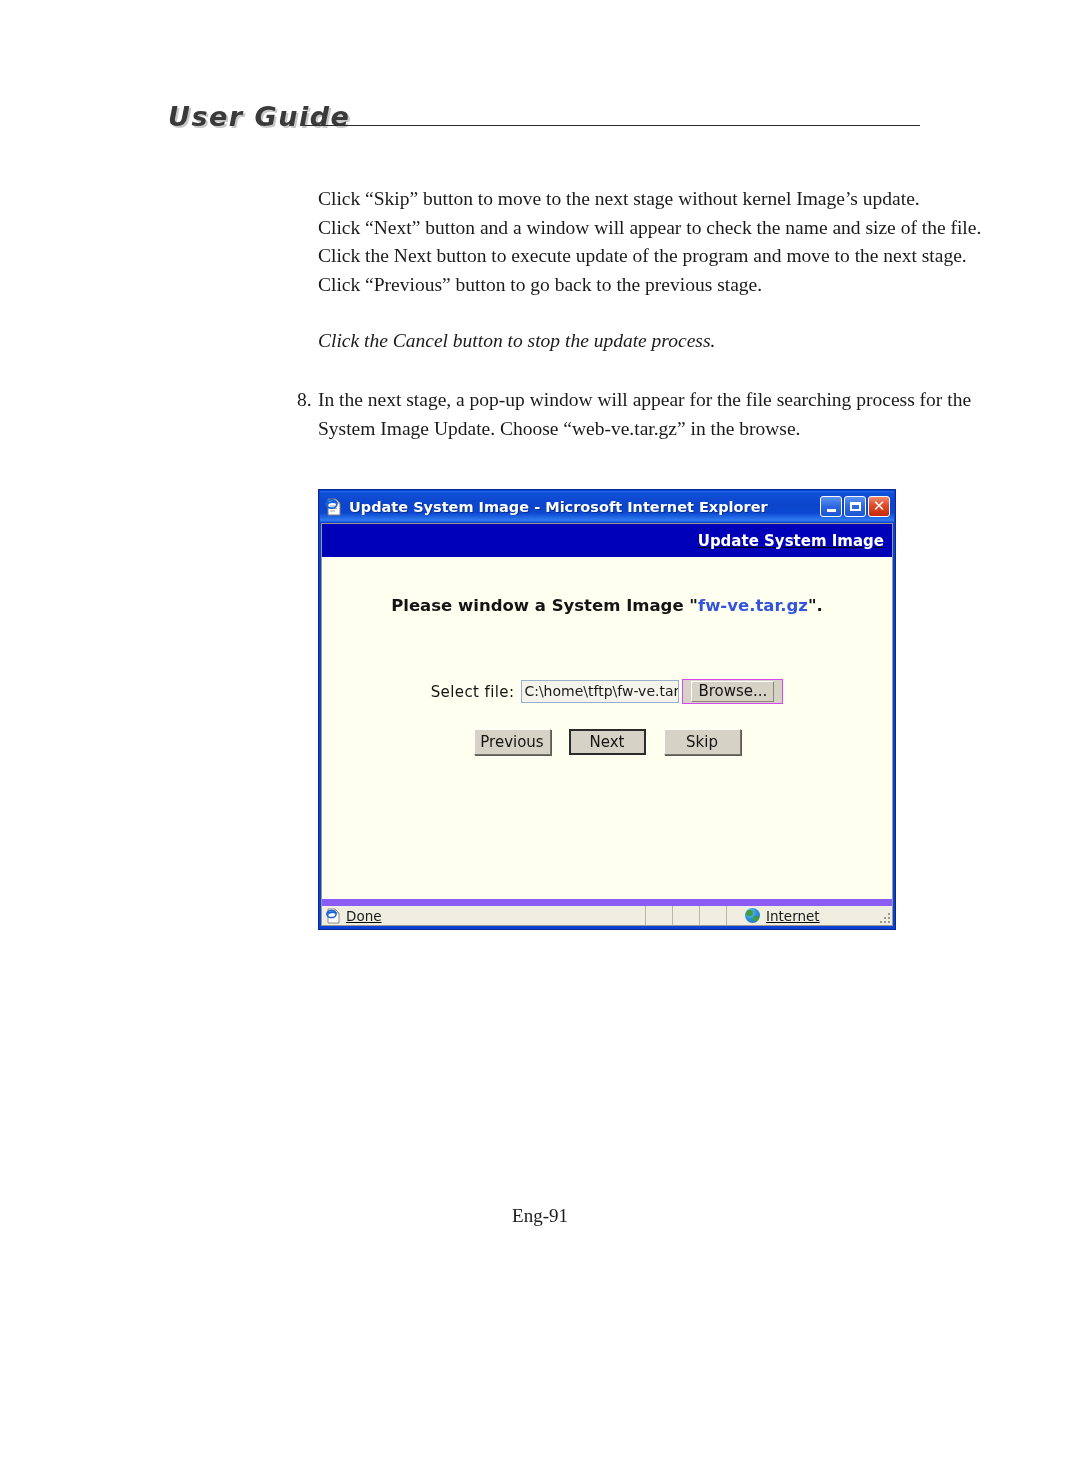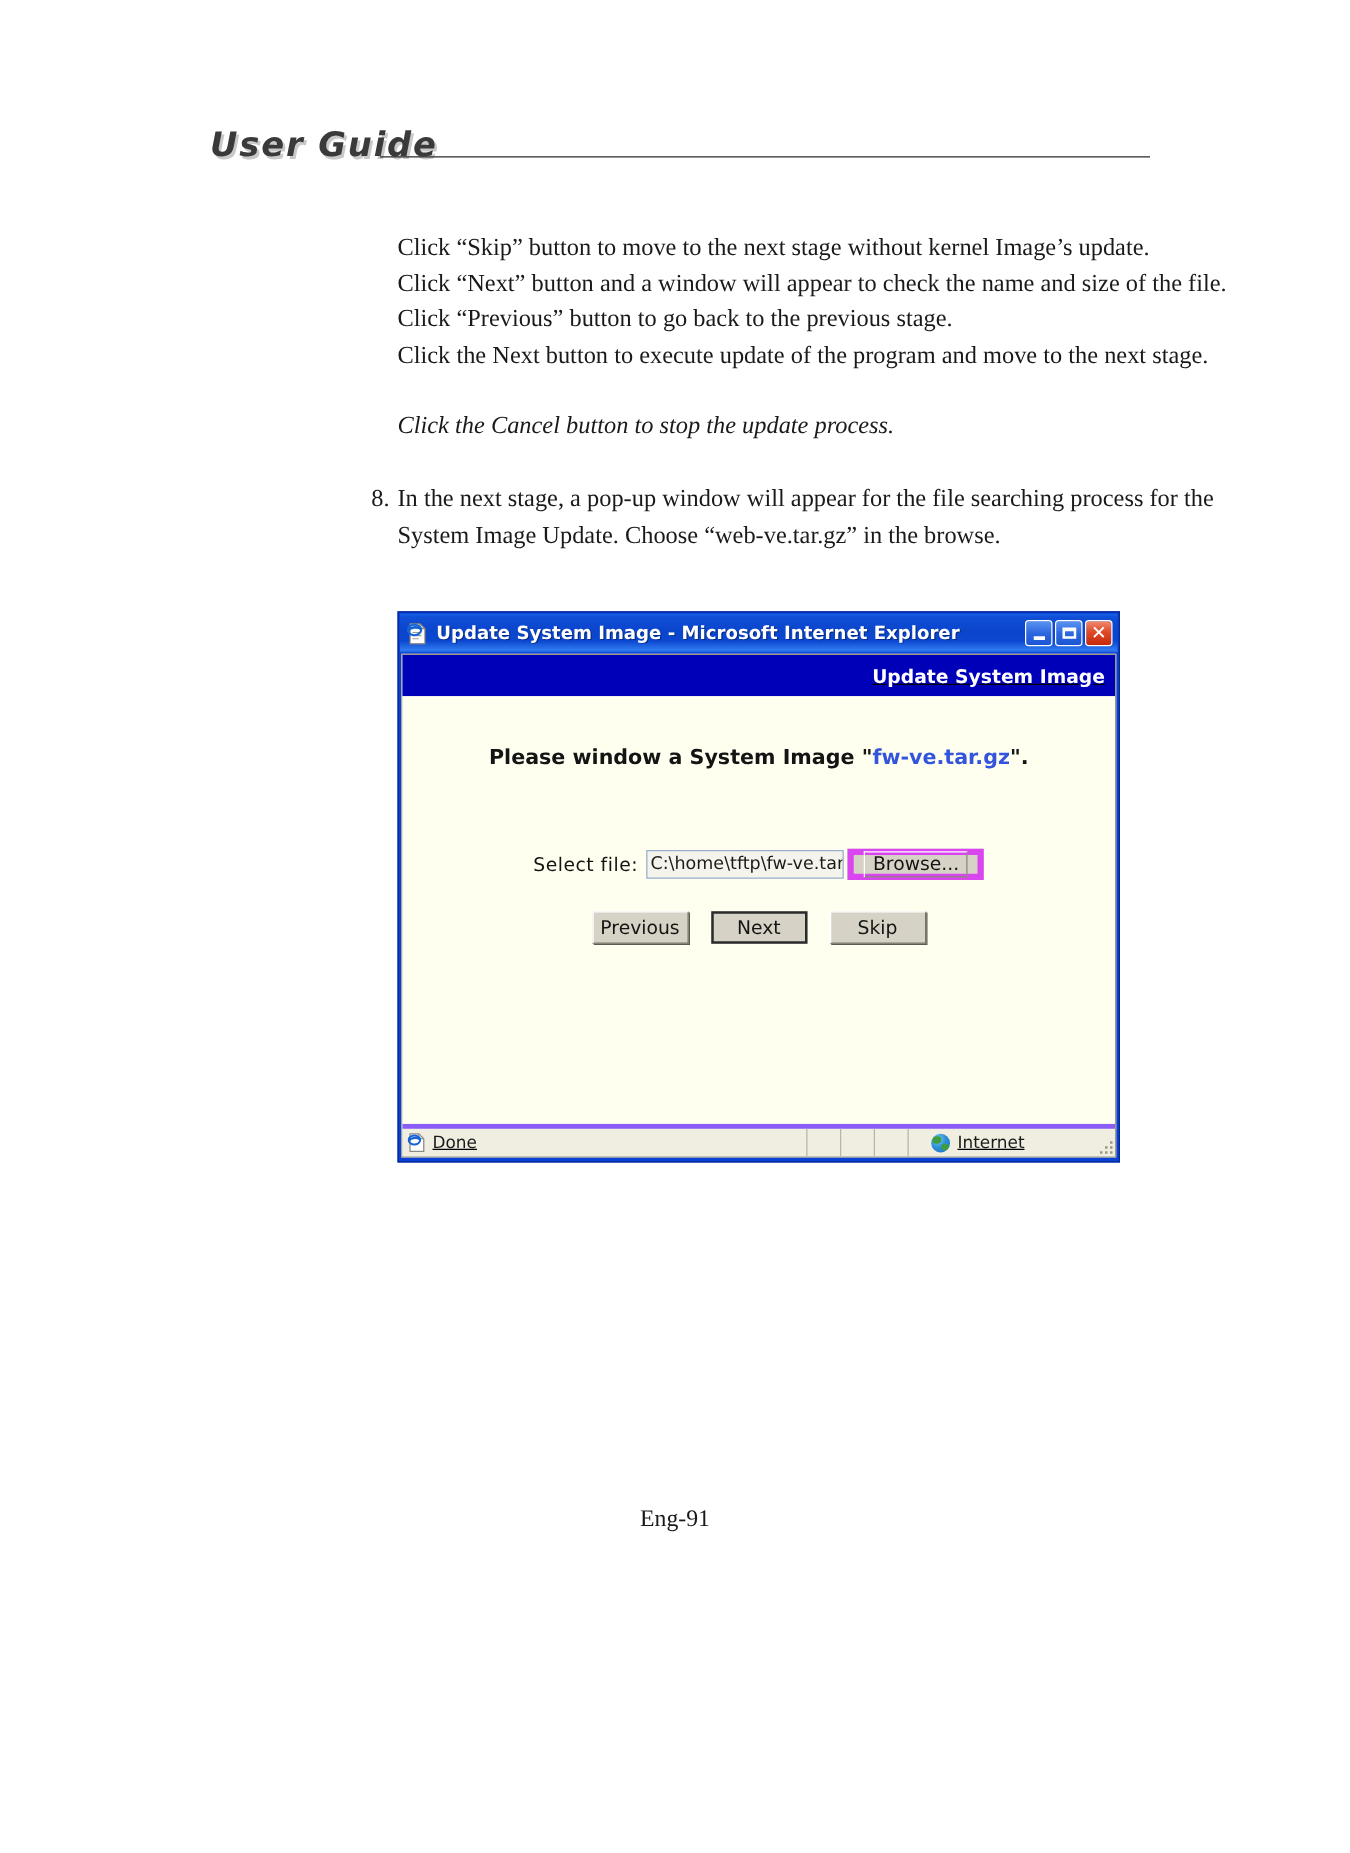--- a/index.html
+++ b/index.html
@@ -247,21 +247,21 @@
     padding-left: 2px;
     overflow: hidden;
     white-space: nowrap;
     flex: none;
   }
   .browse-btn {
     margin-left: 3px;
     height: 25px;
     padding: 0 8px;
     background: #d6d3c6;
-    border: 5px solid #d946ef;
+    border: 1px solid #d946ef;
     box-sizing: border-box;
     font-size: 15px;
     color: #141414;
     display: flex;
     align-items: center;
     white-space: nowrap;
     flex: none;
   }
   .browse-inner {
     border: 1px solid #ffffff;
@@ -298,21 +298,21 @@
     white-space: nowrap;
   }
   .nav-btn.default {
     border: 2px solid #2b2b2b;
     box-shadow: none;
   }
 
   .statusbar {
     height: 26px;
     background: #efeee0;
-    border-top: 4px solid #8b5cf6;
+    border-top: 7px solid #8b5cf6;
     display: flex;
     align-items: center;
     flex: none;
     box-sizing: border-box;
   }
   .status-left {
     display: flex;
     align-items: center;
     flex: 1;
     padding-left: 4px;
@@ -400,22 +400,22 @@
 <body>
 
 <div class="page-header">
   <div class="guide-title">User Guide</div>
   <div class="header-rule"></div>
 </div>
 
 <div class="body-copy">
   <div class="para">Click “Skip” button to move to the next stage without kernel Image’s update.</div>
   <div class="para">Click “Next” button and a window will appear to check the name and size of the file.</div>
+  <div class="para">Click the Next button to execute update of the program and move to the next stage.</div>
   <div class="para">Click “Previous” button to go back to the previous stage.</div>
-  <div class="para">Click the Next button to execute update of the program and move to the next stage.</div>
   <div class="para gap-before">Click the Cancel button to stop the update process.</div>
 </div>
 
 <div class="numbered">
   <div class="num">8.</div>
   <div class="ntext">
     <div>In the next stage, a pop-up window will appear for the file searching process for the</div>
     <div>System Image Update. Choose “web-ve.tar.gz” in the browse.</div>
   </div>
 </div>

